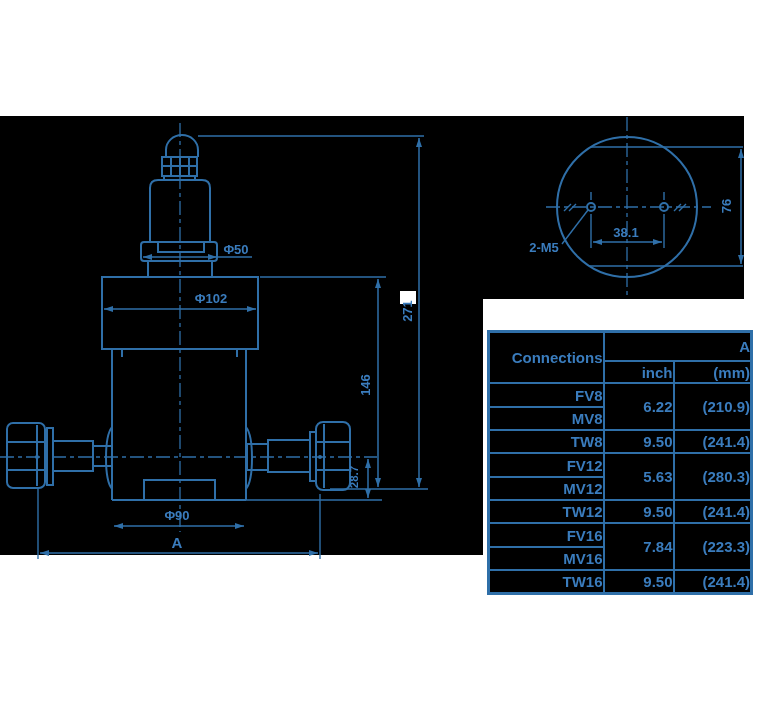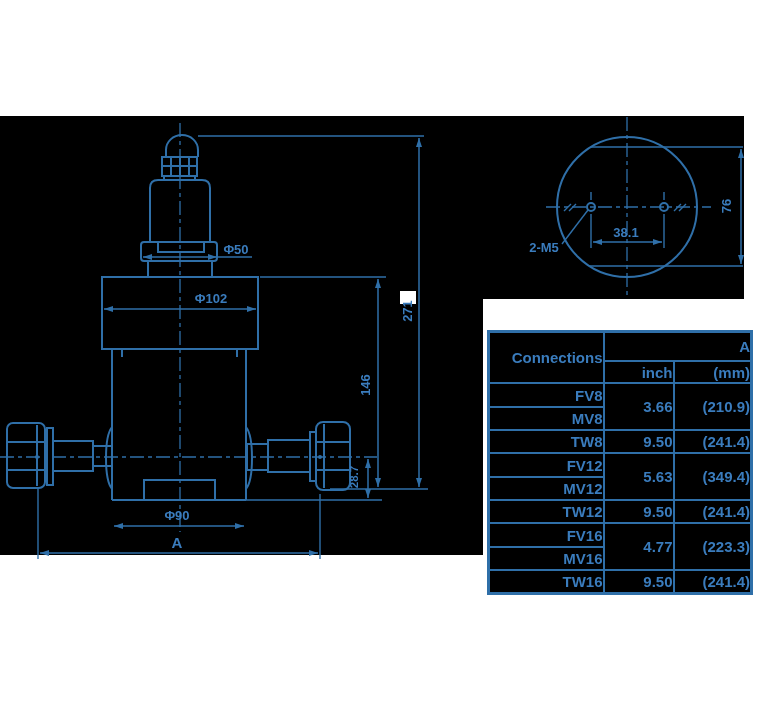--- a/index.html
+++ b/index.html
@@ -200,47 +200,47 @@
       <tr style="height:28px">
     <th rowspan="2">Connections</th>
     <th colspan="2">A</th>
   </tr>
   <tr style="height:21px">
     <th>inch</th>
     <th>(mm)</th>
   </tr>
   <tr style="height:22px">
     <td>FV8</td>
-    <td rowspan="2">3.66</td>
+    <td rowspan="2">6.22</td>
     <td rowspan="2">(210.9)</td>
   </tr>
   <tr style="height:22px">
     <td>MV8</td>
   </tr>
   <tr style="height:22px">
     <td>TW8</td>
     <td>9.50</td>
     <td>(241.4)</td>
   </tr>
   <tr style="height:22px">
     <td>FV12</td>
     <td rowspan="2">5.63</td>
-    <td rowspan="2">(349.4)</td>
+    <td rowspan="2">(280.3)</td>
   </tr>
   <tr style="height:22px">
     <td>MV12</td>
   </tr>
   <tr style="height:22px">
     <td>TW12</td>
     <td>9.50</td>
     <td>(241.4)</td>
   </tr>
   <tr style="height:22px">
     <td>FV16</td>
-    <td rowspan="2">4.77</td>
+    <td rowspan="2">7.84</td>
     <td rowspan="2">(223.3)</td>
   </tr>
   <tr style="height:22px">
     <td>MV16</td>
   </tr>
   <tr style="height:22px">
     <td>TW16</td>
     <td>9.50</td>
     <td>(241.4)</td>
   </tr>

